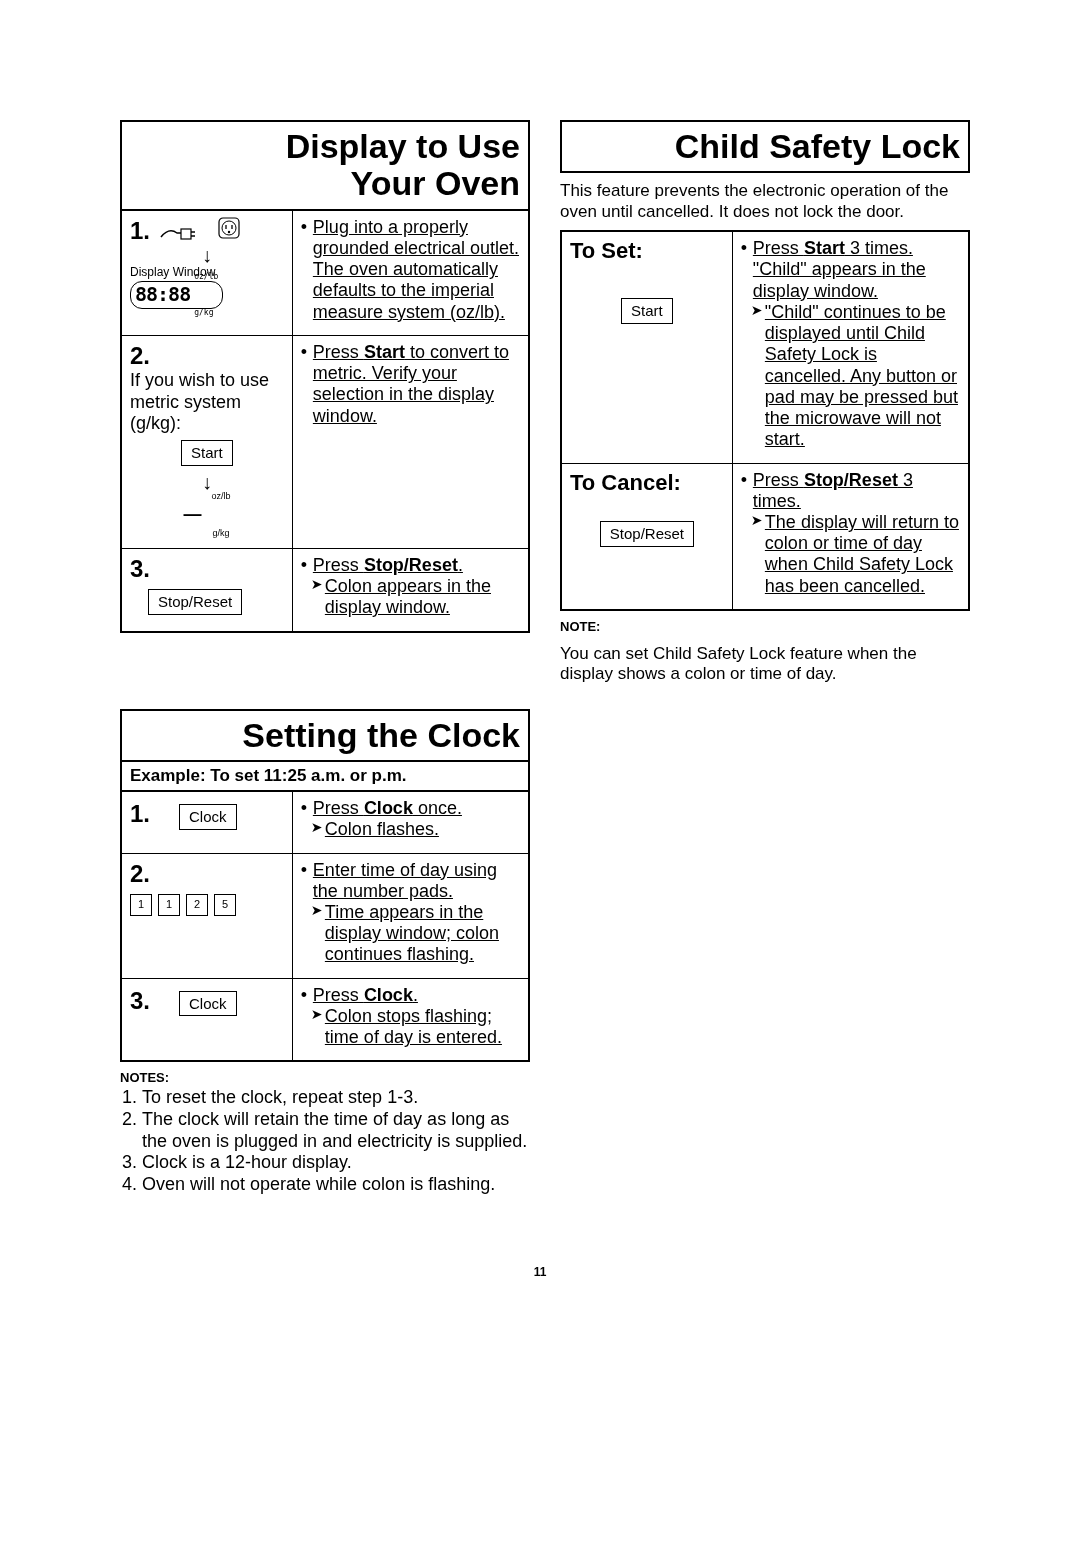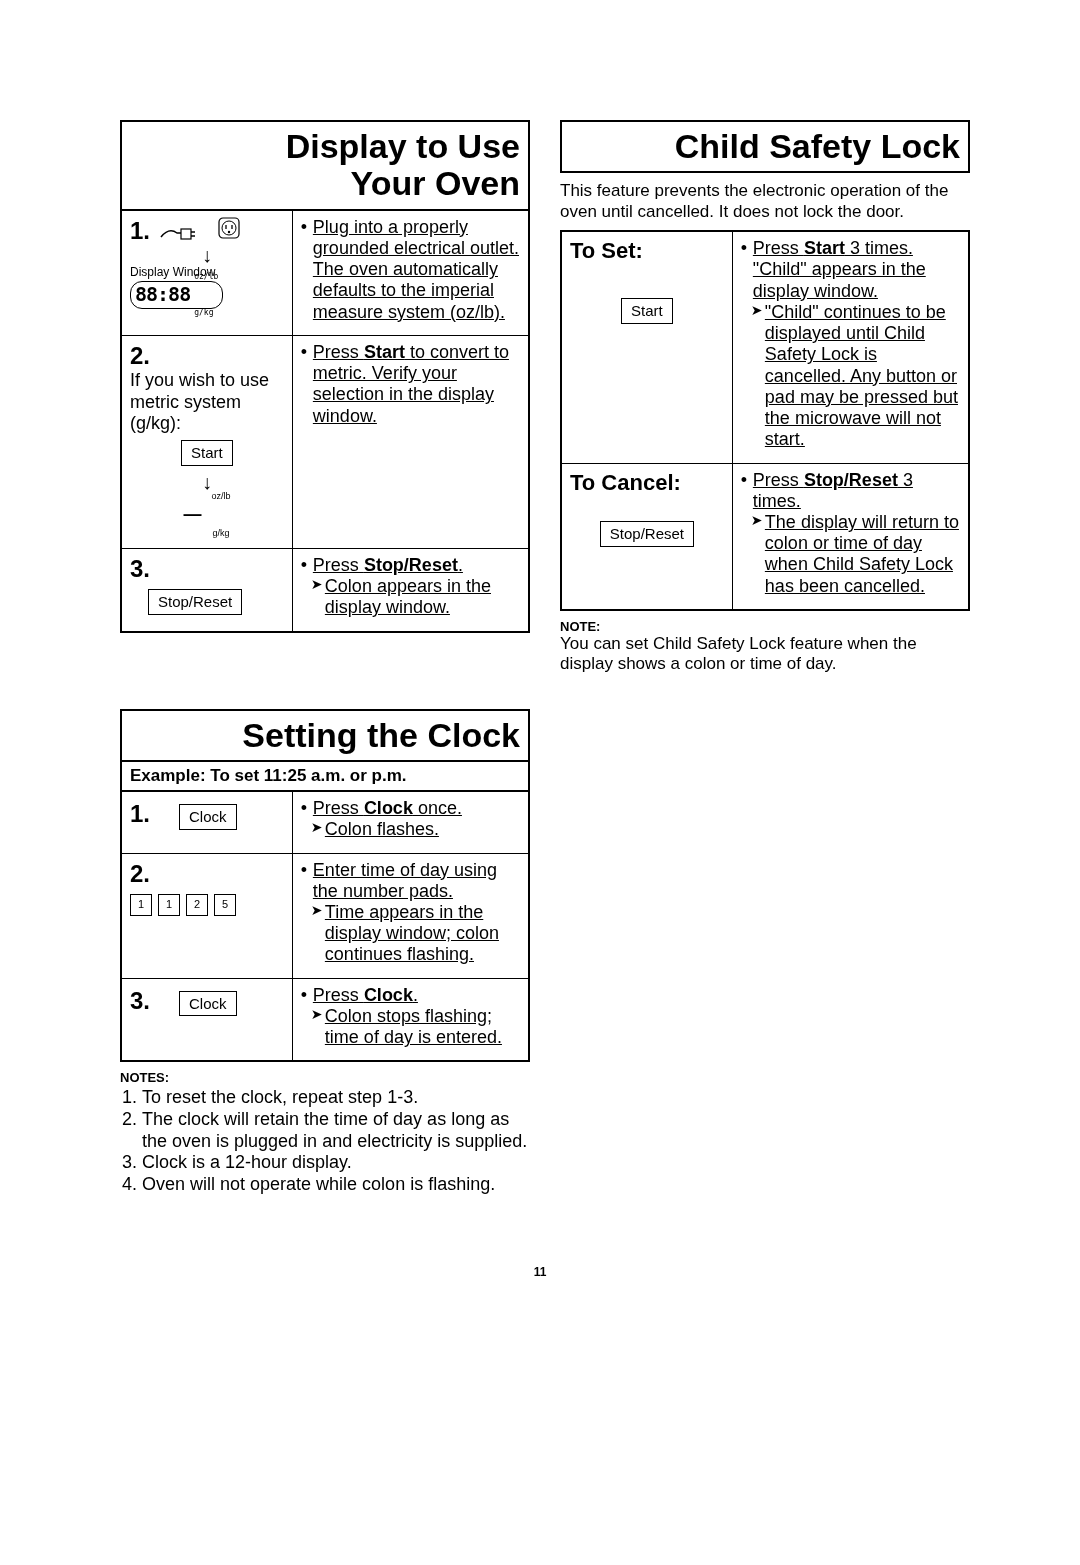--- a/index.html
+++ b/index.html
@@ -315,18 +315,18 @@
               <li>
                 <span>Press </span><b>Stop/Reset</b><span> 3 times.</span>
                 <div class="sub">The display will return to colon or time of day when Child Safety Lock has been cancelled.</div>
               </li>
             </ul>
           </td>
         </tr>
       </tbody>
         </table>
       <div class="notes-label">NOTE:</div>
-      <p class="body-text" style="margin-top:0;">You can set Child Safety Lock feature when the display shows a colon or time of day.</p>
+      <p class="body-text" style="margin-top:10px;">You can set Child Safety Lock feature when the display shows a colon or time of day.</p>
     </div>
   </div>
 </div>
 
 <div class="pagenum">11</div>
 
 </body></html>

